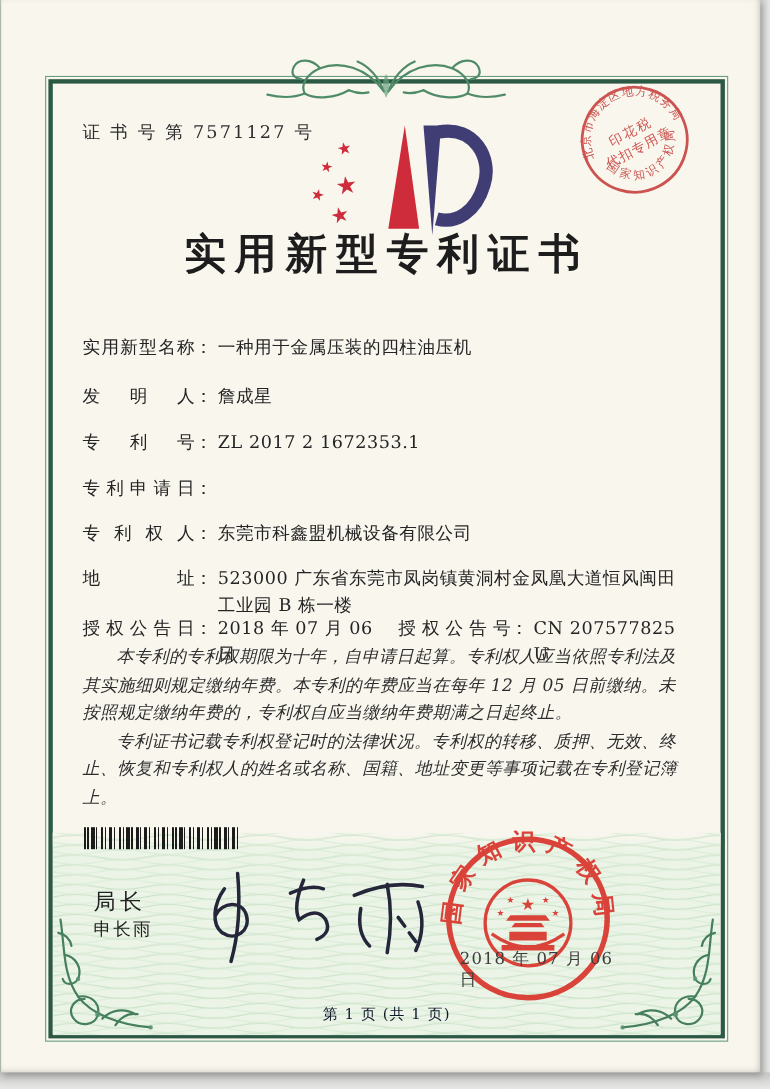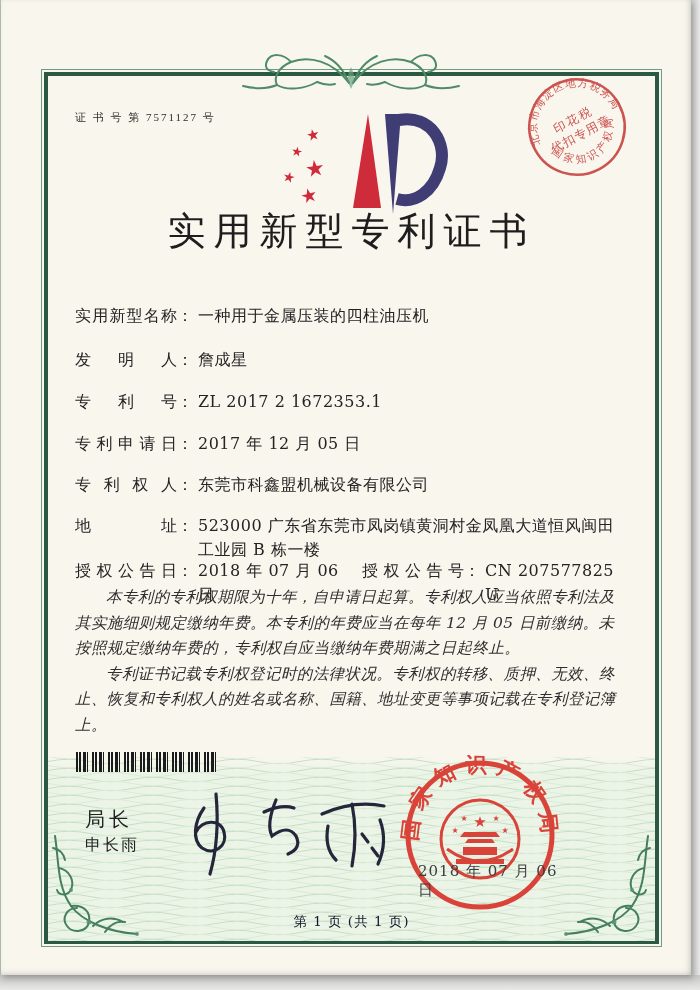--- a/index.html
+++ b/index.html
@@ -18,29 +18,29 @@
     background:#f9f6ee;
     box-shadow:inset -4px 0 6px -3px rgba(70,80,70,.25), inset 0 -4px 6px -3px rgba(70,80,70,.2), 2px 3px 6px rgba(60,60,60,.35);}
 
   
   .frame{position:absolute;left:40px;top:69px;width:621px;height:878px;
     border:1.5px solid #6a9d81;box-sizing:border-box;}
   .frame-inner{position:absolute;inset:2px;border:4px solid #2b5944;}
 
   .top-ornament{position:absolute;left:239px;top:47px;width:222px;height:52px;}
 
-  .cert-no{position:absolute;left:74px;top:110px;font-size:11px;letter-spacing:2px;color:#2e2e2e;font-family:Liberation Serif, serif;}
+  .cert-no{position:absolute;left:74px;top:110px;font-size:16px;letter-spacing:2px;color:#2e2e2e;}
 
   .tax-stamp{position:absolute;left:505px;top:56px;width:142px;height:142px;
     transform:rotate(-28deg);opacity:.92;}
 
   .logo{position:absolute;left:266px;top:102px;width:182px;height:114px;}
 
   .title{position:absolute;left:40px;top:206px;width:621px;text-align:center;
-    font-size:38px;font-weight:normal;letter-spacing:8px;color:#1d1d1d;}
+    font-size:38px;font-weight:bold;letter-spacing:8px;color:#1d1d1d;}
 
   .fields{position:absolute;left:74px;top:0;width:552px;font-size:16px;color:#242424;}
   .f-row{position:absolute;left:0;display:flex;align-items:flex-start;width:552px;line-height:24px;}
   .f-label{display:inline-block;width:102px;text-align:justify;text-align-last:justify;flex:0 0 102px;}
   .f-label::after{content:"";display:inline-block;width:100%;}
   .f-colon{flex:0 0 auto;}
   .f-value{padding-left:5px;letter-spacing:.5px;}
   .grant-right{margin-left:8px;display:flex;}
 
   .paras{position:absolute;left:74px;top:585px;width:554px;
@@ -144,21 +144,20 @@
       <span class="f-value">詹成星</span>
     </div>
     <div class="f-row" style="top:390px">
       <span class="f-label">专利号</span>
       <span class="f-colon">：</span>
       <span class="f-value">ZL 2017 2 1672353.1</span>
     </div>
     <div class="f-row" style="top:432px">
       <span class="f-label">专利申请日</span>
       <span class="f-colon">：</span>
-      <span class="f-value">2017 年 12 月 05 日</span>
     </div>
     <div class="f-row" style="top:473px">
       <span class="f-label">专利权人</span>
       <span class="f-colon">：</span>
       <span class="f-value">东莞市科鑫盟机械设备有限公司</span>
     </div>
     <div class="f-row" style="top:514px">
       <span class="f-label">地址</span>
       <span class="f-colon">：</span>
       <span class="f-value">

